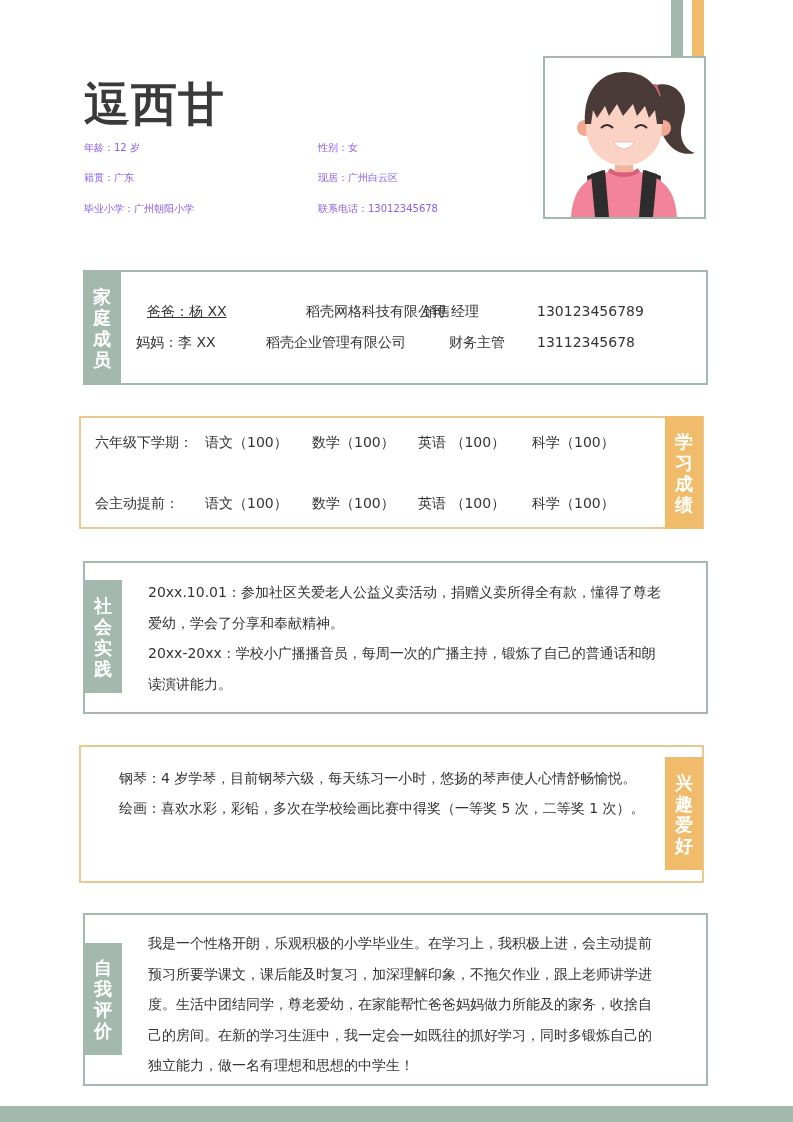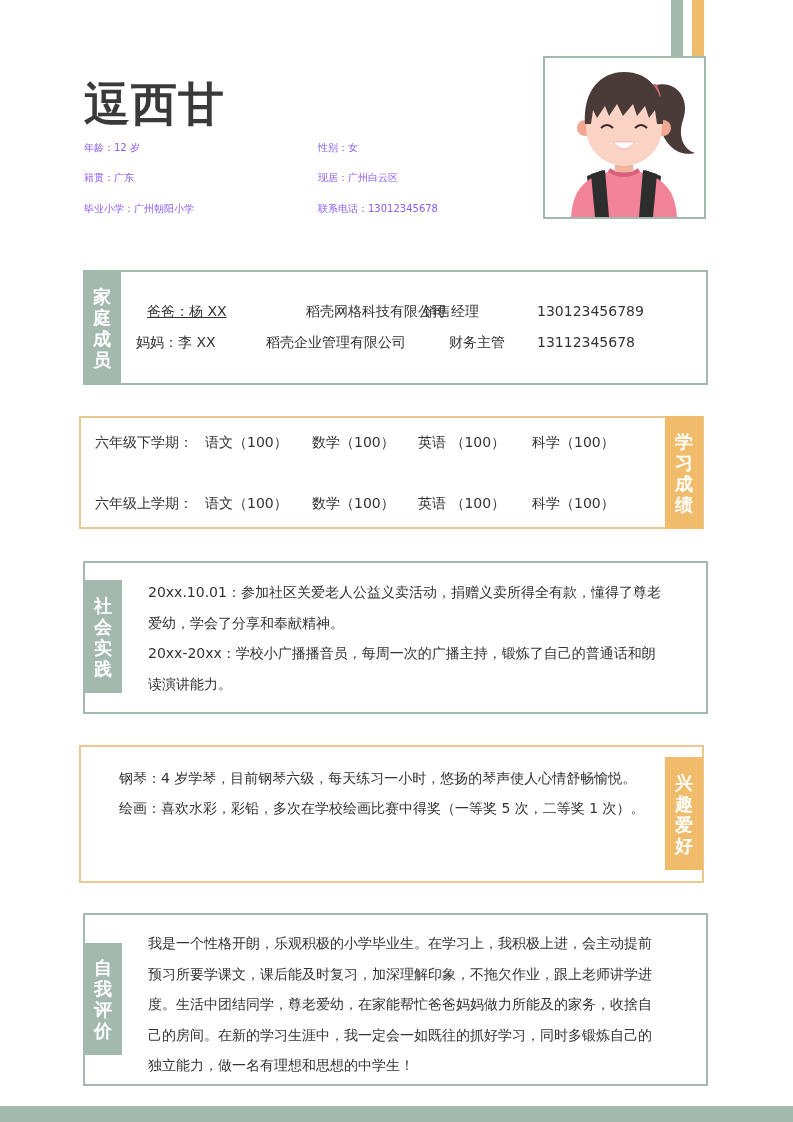--- a/index.html
+++ b/index.html
@@ -115,21 +115,21 @@
   <span>绩</span>
 </div>
 <div class="row" style="top:434px;">
   <span class="abs" style="left:95px;">六年级下学期：</span>
   <span class="abs" style="left:205px;">语文（100）</span>
   <span class="abs" style="left:312px;">数学（100）</span>
   <span class="abs" style="left:418px;">英语 （100）</span>
   <span class="abs" style="left:532px;">科学（100）</span>
 </div>
 <div class="row" style="top:495px;">
-  <span class="abs" style="left:95px;">六年级上学期：</span>
+  <span class="abs" style="left:95px;">会主动提前：</span>
   <span class="abs" style="left:205px;">语文（100）</span>
   <span class="abs" style="left:312px;">数学（100）</span>
   <span class="abs" style="left:418px;">英语 （100）</span>
   <span class="abs" style="left:532px;">科学（100）</span>
 </div>
 
 <div class="box green" style="left:83px; top:561px; width:625px; height:153px;"></div>
 <div class="label green" style="left:84px; top:580px; height:113px;">
   <span>社</span>
   <span>会</span>

